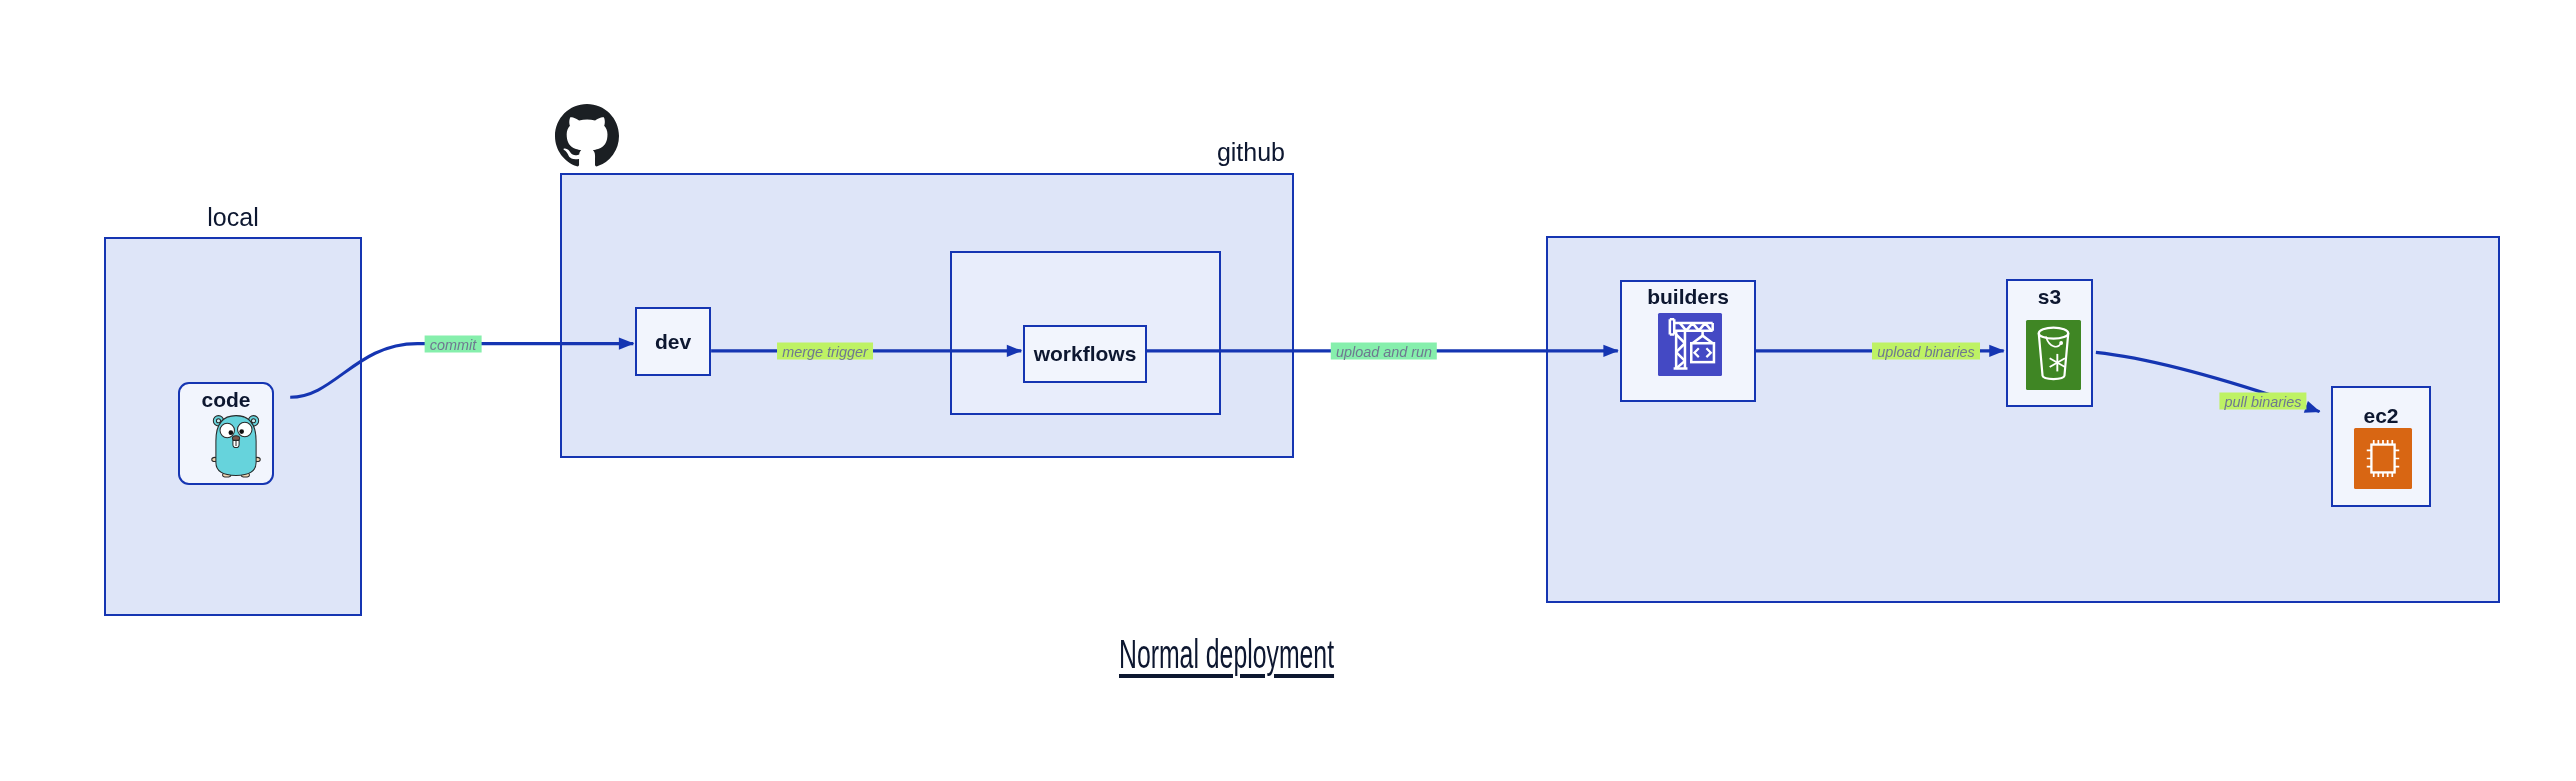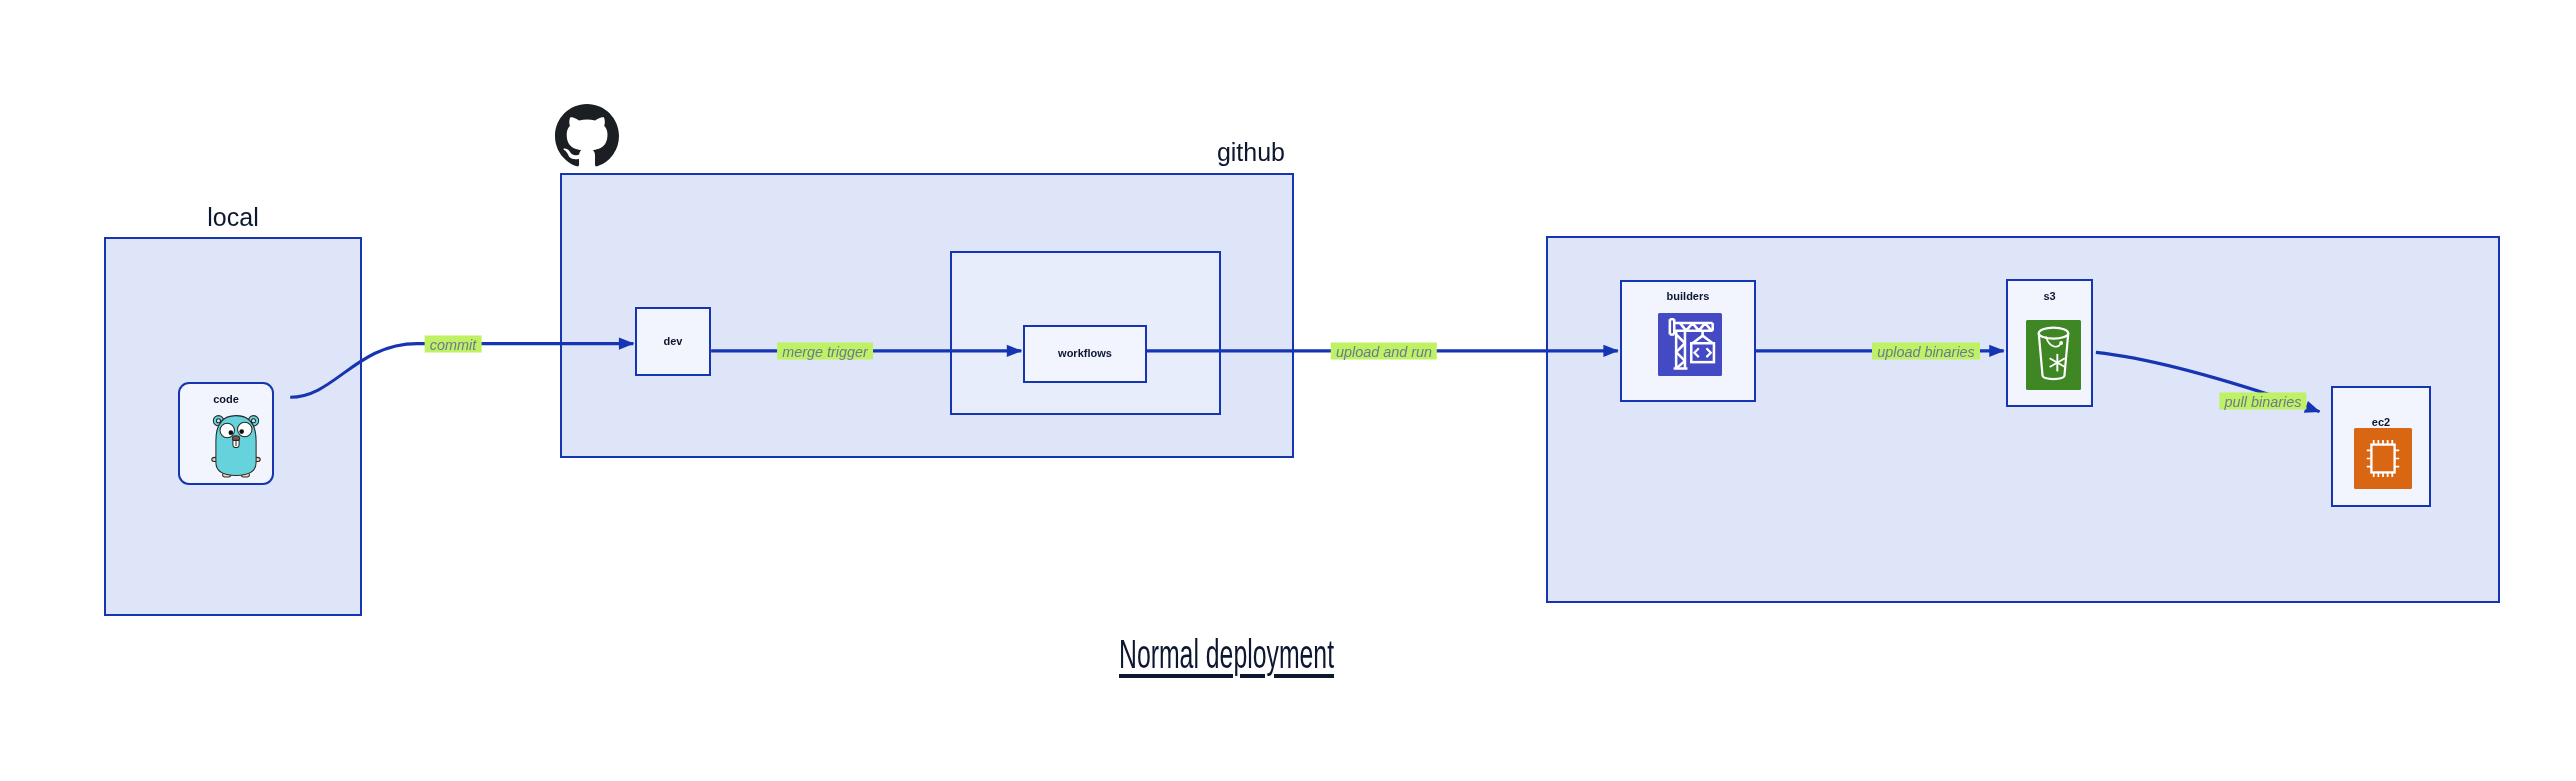--- a/index.html
+++ b/index.html
@@ -10,27 +10,27 @@
   }
   
   .cbox{position:absolute;background:#dee5f8;border:2.1px solid #1535b2;}
   .cbox.master{background:#e8edfb;}
   
   .nbox{position:absolute;background:#f2f5fd;border:2.1px solid #1535b2;text-align:center;}
   
   .clabel{position:absolute;font-size:25px;line-height:29px;color:#0d1730;}
   .clabel.center{text-align:center;}
   .clabel.right{text-align:right;}
-  .nlabel{display:block;font-size:11px;line-height:17.5px;font-weight:bold;color:#0d1730;}
+  .nlabel{display:block;font-size:21px;line-height:17.5px;font-weight:bold;color:#0d1730;}
   .elabel{
     position:absolute;transform:translate(-50%,-50%);
     font-size:14.4px;font-style:italic;color:#6e7890;white-space:nowrap;
     padding:0.5px 5.2px;
   }
-  .bg-white{background:#bef264;}
+  .bg-white{background:#86efac;}
   .bg-fill{background:#bef264;margin-left:41px;}
   .title{
     position:absolute;left:1119px;top:631px;
     font-size:40px;line-height:47px;color:#0d1730;white-space:nowrap;
     transform:scaleX(0.62);transform-origin:left top;
     text-decoration:underline;text-decoration-thickness:3.6px;text-underline-offset:6.2px;
   }
   .arrows{position:absolute;left:0;top:0;pointer-events:none;}
   .iconwrap{position:absolute;}
   .aws-icon{position:absolute;border-radius:1.5px;}
@@ -145,21 +145,21 @@
         <circle cx="64" cy="42" r="3.5" fill="#ffffff"></circle>
         <g stroke="#ffffff" stroke-width="3.5" fill="none">
           <line x1="57" y1="62" x2="57" y2="94"></line>
           <line x1="43" y1="70" x2="71" y2="86"></line>
           <line x1="71" y1="70" x2="43" y2="86"></line>
         </g>
       </svg>
     </div>
   </div>
 
-  <div class="nbox" style="left:2331px;top:386px;width:100px;height:121px;padding-top:26px;text-align:center;">
+  <div class="nbox" style="left:2331px;top:386px;width:100px;height:121px;padding-top:19px;text-align:center;">
     <span class="nlabel">ec2</span>
     <div class="aws-icon" style="left:21px;top:40px;width:58px;height:61px;background:#d86613;">
       <svg viewBox="0 0 100 100" aria-hidden="true">
         <rect x="30" y="26" width="40" height="48" stroke="#ffffff" stroke-width="4" fill="none"></rect>
         <g stroke="#ffffff" stroke-width="3" fill="none">
           <path d="M34,18 V26 M42,18 V26 M50,18 V26 M58,18 V26 M66,18 V26"></path>
           <path d="M34,74 V82 M42,74 V82 M50,74 V82 M58,74 V82 M66,74 V82"></path>
           <path d="M22,36 H30 M22,50 H30 M22,64 H30"></path>
           <path d="M70,36 H78 M70,50 H78 M70,64 H78"></path>
         </g>

